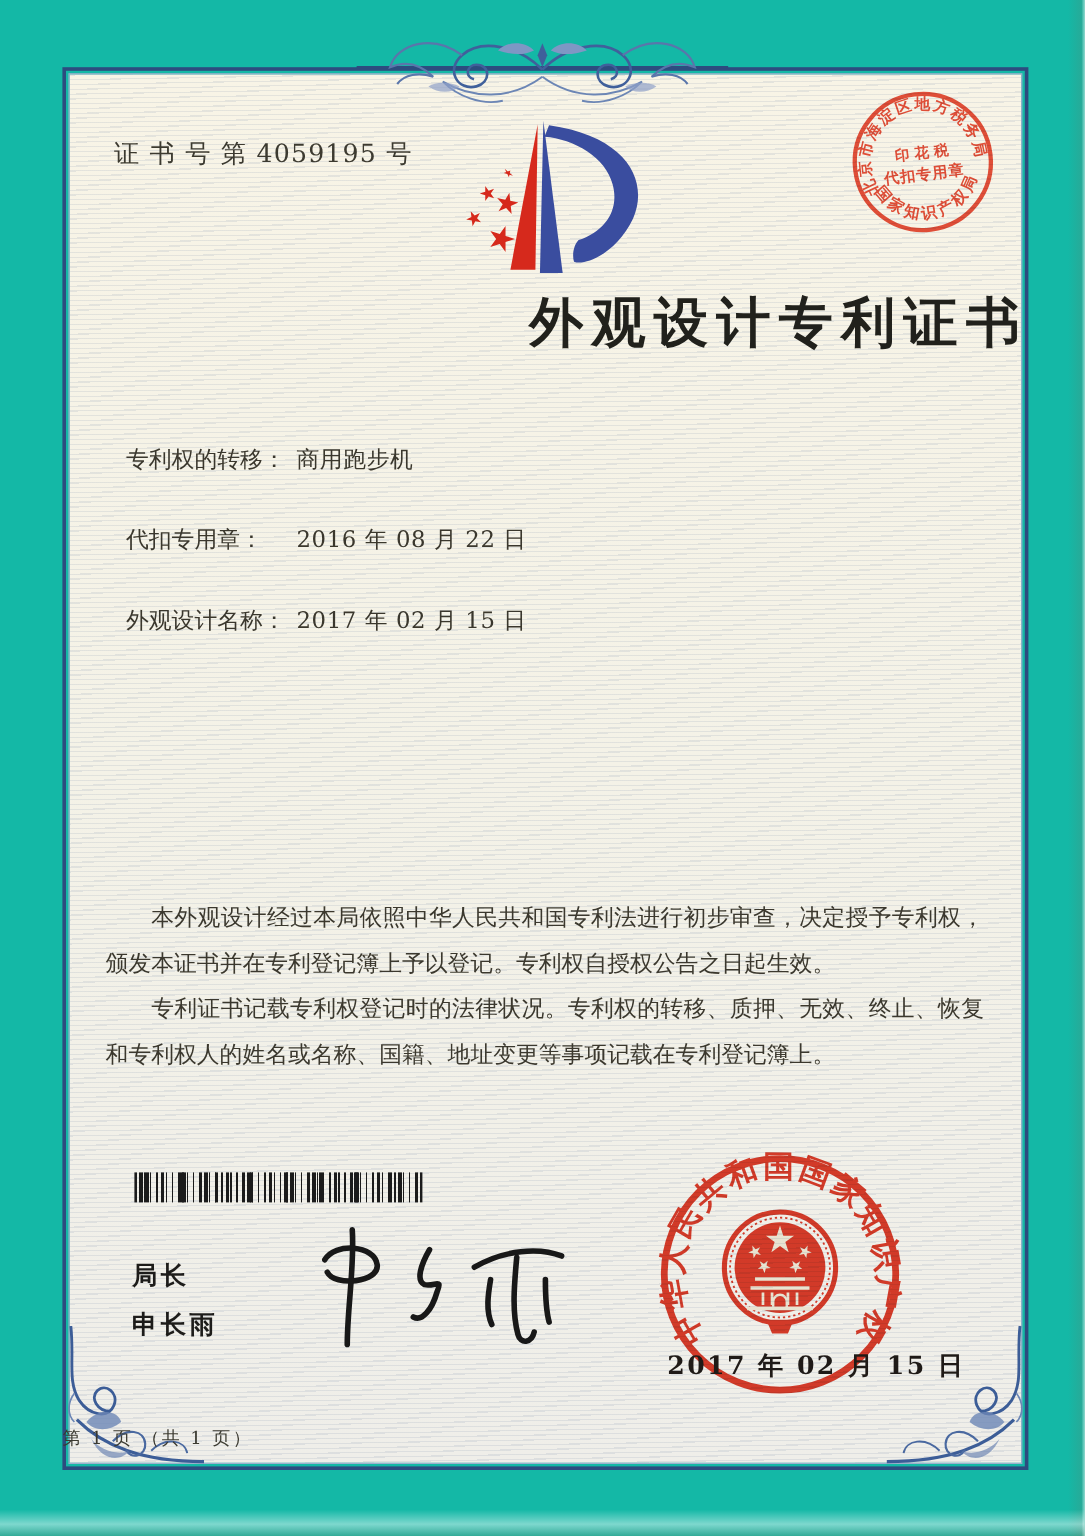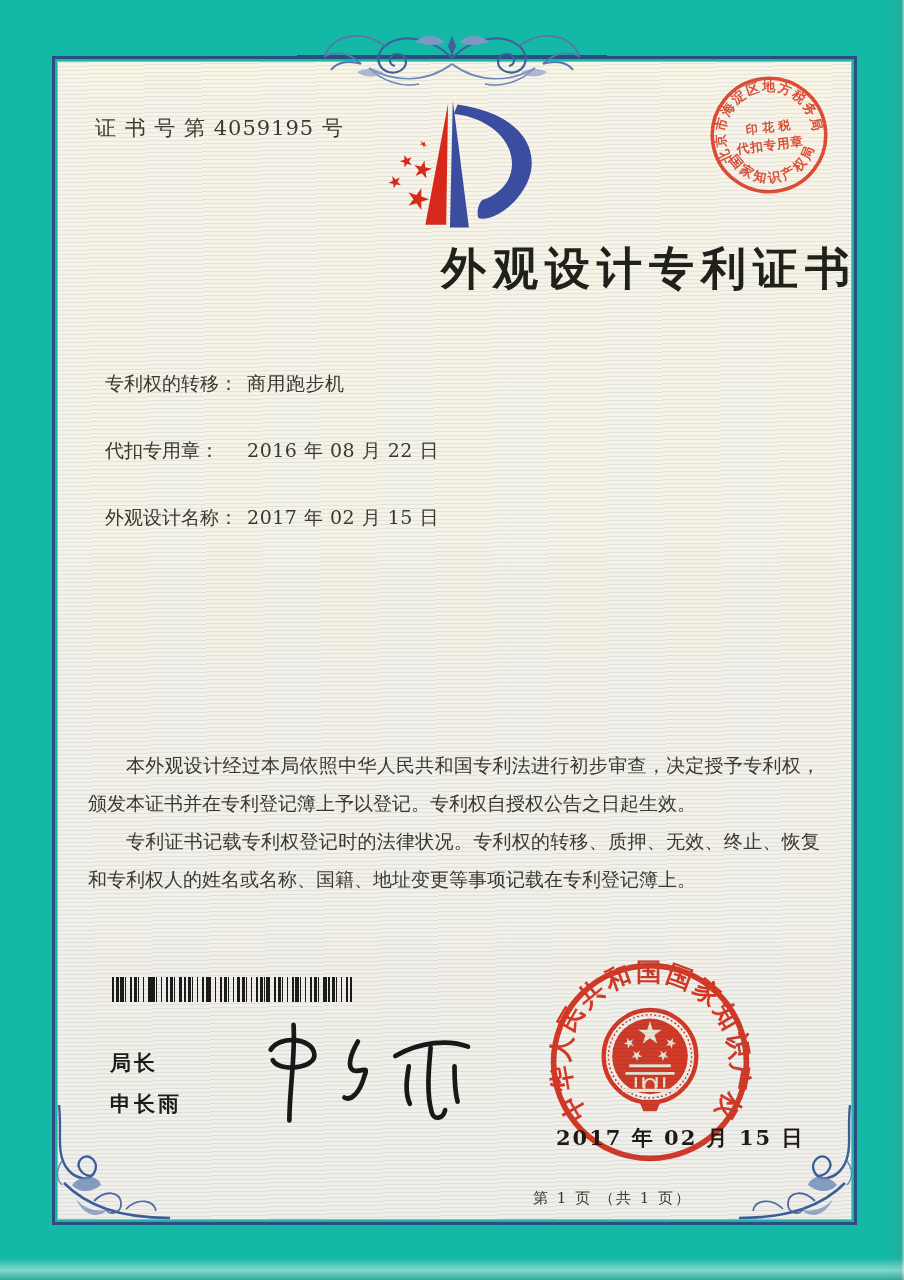--- a/index.html
+++ b/index.html
@@ -33,21 +33,21 @@
            repeating-linear-gradient(90deg,#1b1b1b 0 2px,rgba(0,0,0,0) 2px 4px,#1b1b1b 4px 7px,rgba(0,0,0,0) 7px 8px,#1b1b1b 8px 9px,rgba(0,0,0,0) 9px 13px,#1b1b1b 13px 14px,rgba(0,0,0,0) 14px 18px),
            repeating-linear-gradient(90deg,rgba(0,0,0,0) 0 9px,#1b1b1b 9px 12px,rgba(0,0,0,0) 12px 29px);}
   .signer{position:absolute;left:110px;top:1043px;font-family:"DejaVu Sans","Liberation Sans",sans-serif;
          font-weight:700;font-size:21px;line-height:41px;letter-spacing:3px;color:#1d1c1a;}
   .sig-svg{position:absolute;left:225px;top:1012px;}
   .seal{position:absolute;left:546px;top:958px;opacity:0.92;mix-blend-mode:multiply;}
   .seal-date{position:absolute;left:556px;top:1124px;font-size:21px;font-weight:700;
          letter-spacing:2px;color:#1f1a17;z-index:5;}
   .tax-stamp{position:absolute;left:706px;top:72px;transform:rotate(-7deg);
          opacity:0.93;mix-blend-mode:multiply;}
-  .footer{position:absolute;left:52px;top:1189px;width:640px;text-align:right;
+  .footer{position:absolute;left:52px;top:1189px;width:640px;text-align:left;
          font-size:15px;letter-spacing:2px;color:#3b3a31;}
   .logo{position:absolute;left:372px;top:95px;}
 </style>
 </head>
 <body>
 
 <div class="page">
 
   <div class="frame">
     <div class="frame-inner"></div>

